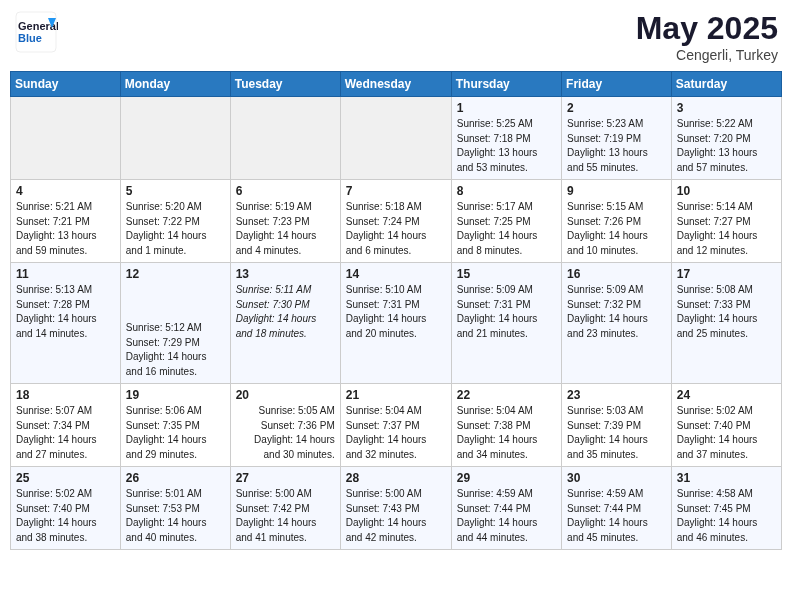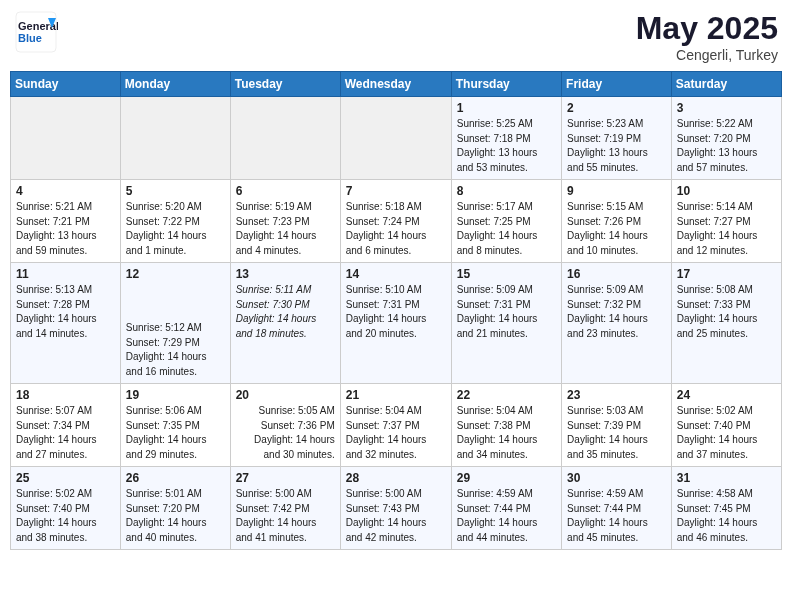--- a/index.html
+++ b/index.html
@@ -292,21 +292,21 @@
         <td>
           <span class="day-num">25</span>
           <div class="day-info" style="white-space: pre-line;">Sunrise: 5:02 AM
 Sunset: 7:40 PM
 Daylight: 14 hours
 and 38 minutes.</div>
         </td>
         <td>
           <span class="day-num">26</span>
           <div class="day-info" style="white-space: pre-line;">Sunrise: 5:01 AM
-Sunset: 7:20 PM
+Sunset: 7:53 PM
 Daylight: 14 hours
 and 40 minutes.</div>
         </td>
         <td>
           <span class="day-num">27</span>
           <div class="day-info" style="white-space: pre-line;">Sunrise: 5:00 AM
 Sunset: 7:42 PM
 Daylight: 14 hours
 and 41 minutes.</div>
         </td>

